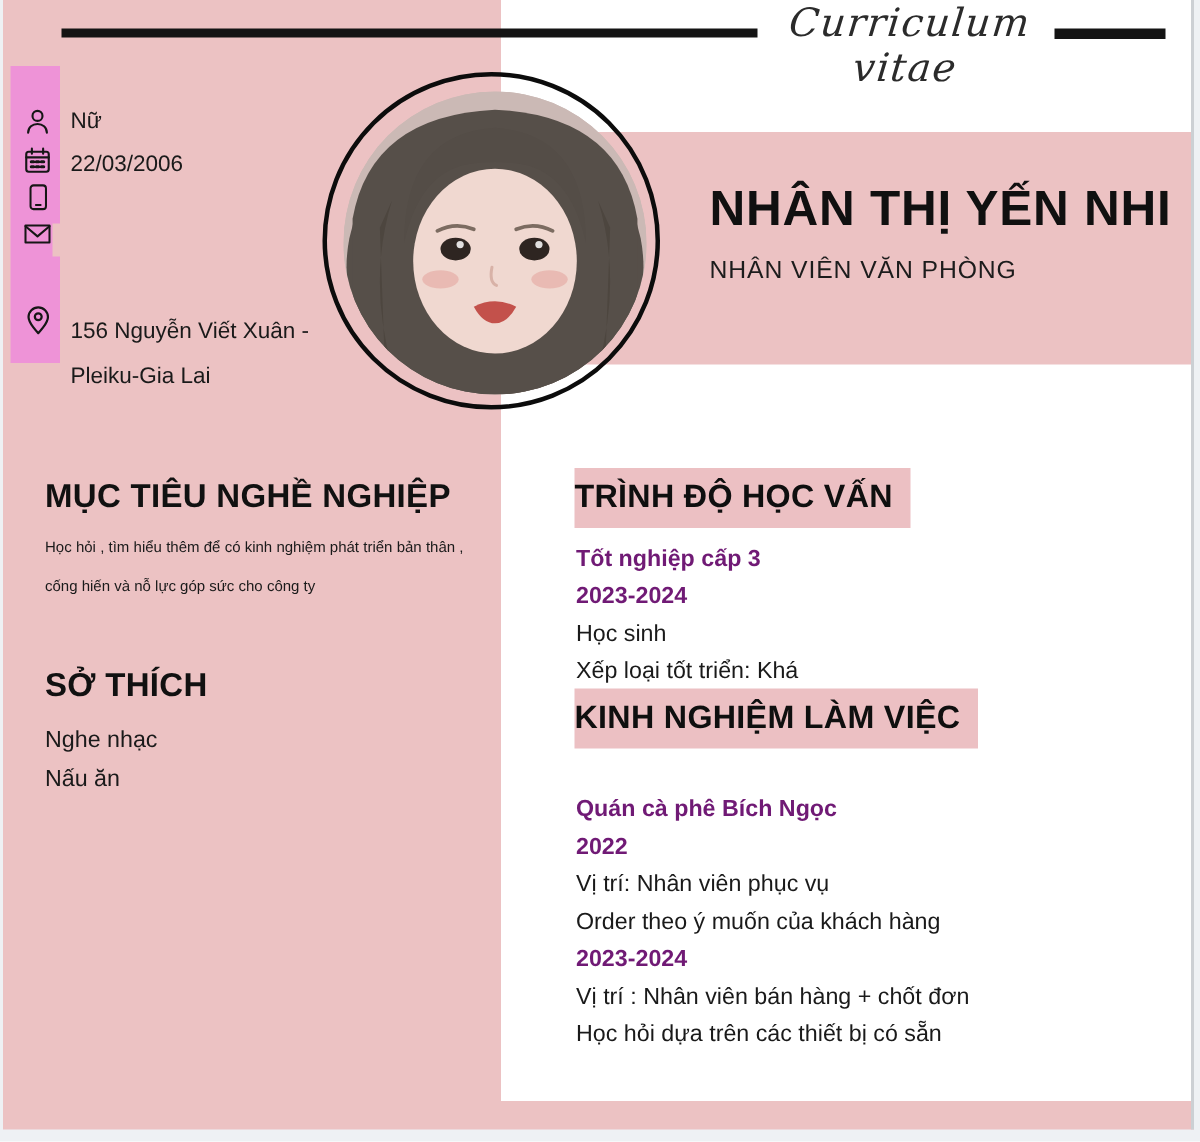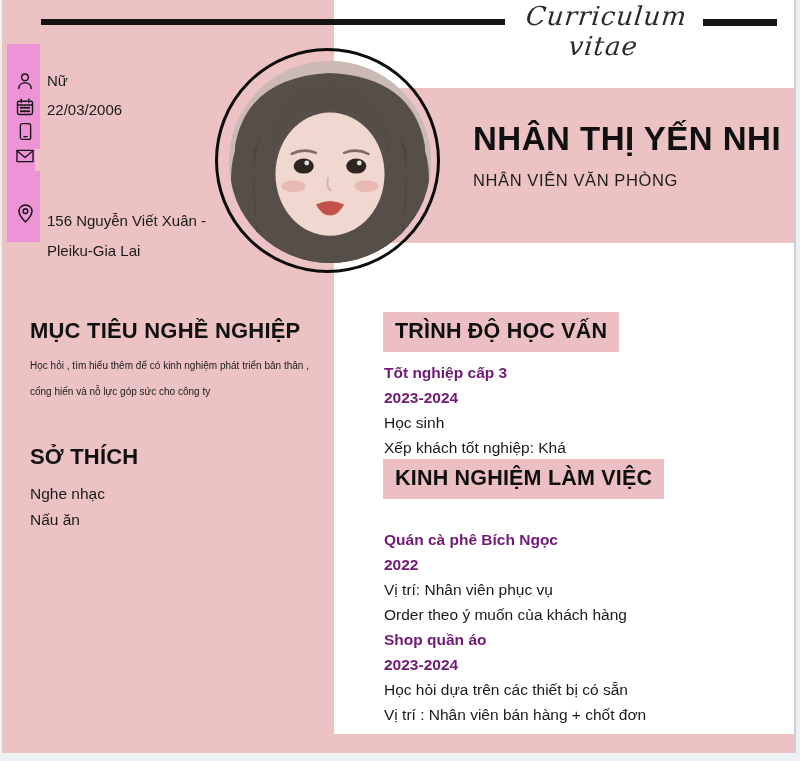--- a/index.html
+++ b/index.html
@@ -86,21 +86,21 @@
     position:absolute;left:28px;top:353px;width:279px;
     font-size:10px;line-height:25.5px;text-align:justify;color:#1a1a1a;
   }
   .hobby-list{
     position:absolute;left:28px;top:481px;
     font-size:15.5px;line-height:25.5px;color:#1a1a1a;
   }
   
   .badge{
     position:absolute;left:381px;background:#ecc0c3;color:#0f0f0f;
-    font-size:21.5px;font-weight:bold;padding:7px 12px 8px 12px;
+    font-size:21.5px;font-weight:bold;padding:7px 12px 8px 0;
     white-space:nowrap;letter-spacing:0.2px;
   }
   .badge-edu{top:312px;}
   .badge-exp{top:459px;}
   .entry-block{
     position:absolute;left:382px;font-size:15.5px;line-height:25px;color:#1a1a1a;
     white-space:nowrap;
   }
   .edu-block{top:360px;}
   .exp-block{top:527px;}
@@ -194,28 +194,27 @@
   <div class="hobby-list">
     <div>Nghe nhạc</div>
     <div>Nấu ăn</div>
   </div>
 
   <div class="badge badge-edu">TRÌNH ĐỘ HỌC VẤN</div>
   <div class="entry-block edu-block">
     <div class="bold-line">Tốt nghiệp cấp 3</div>
     <div class="bold-line">2023-2024</div>
     <div>Học sinh</div>
-    <div>Xếp khách tốt nghiệp: Khá</div>
+    <div>Xếp loại tốt triển: Khá</div>
   </div>
 
   <div class="badge badge-exp">KINH NGHIỆM LÀM VIỆC</div>
   <div class="entry-block exp-block">
     <div class="bold-line">Quán cà phê Bích Ngọc</div>
     <div class="bold-line">2022</div>
     <div>Vị trí: Nhân viên phục vụ</div>
     <div>Order theo ý muốn của khách hàng</div>
-    <div class="bold-line">Shop quần áo</div>
     <div class="bold-line">2023-2024</div>
+    <div>Vị trí : Nhân viên bán hàng + chốt đơn</div>
     <div>Học hỏi dựa trên các thiết bị có sẵn</div>
-    <div>Vị trí : Nhân viên bán hàng + chốt đơn</div>
   </div>
 
 </div>
 
 </body></html>

